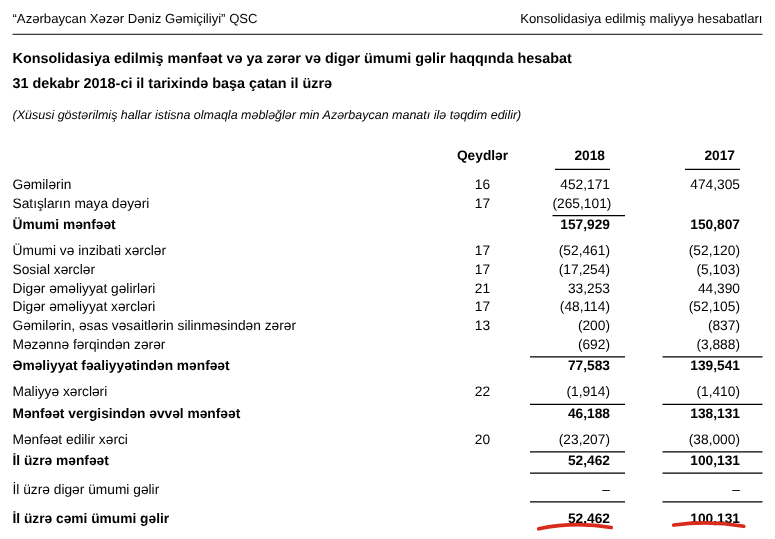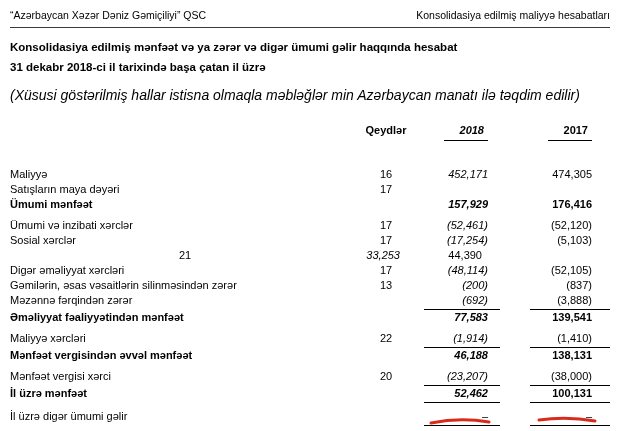--- a/index.html
+++ b/index.html
@@ -5,28 +5,28 @@
   html,body{margin:0;padding:0;background:#fff;}
   .page{
     width:620px;height:431px;position:relative;box-sizing:border-box;
     padding:6px 10px 0 10px;overflow:hidden;background:#fff;color:#000;
     font-family:"Liberation Sans","DejaVu Sans",sans-serif;
   }
   .tophdr{display:flex;justify-content:space-between;align-items:flex-end;
     font-size:10.5px;padding:3px 0 6px 0;border-bottom:1px solid #3a3a3a;}
   .title{font-weight:bold;font-size:11.5px;margin-top:13px;}
   .title2{font-weight:bold;font-size:11.5px;margin-top:8px;}
-  .mnote{font-style:italic;font-size:14px;margin-top:14px;}
+  .mnote{font-style:italic;font-size:10px;margin-top:14px;}
   .tbl{margin-top:20px;}
   .row{display:grid;grid-template-columns:1fr 52px 88px 110px;
     align-items:baseline;min-height:15px;line-height:15px;font-size:11px;}
-  .hdr-row{font-weight:bold;margin-bottom:26px;}
+  .hdr-row{font-weight:bold;margin-bottom:5px;}
   .lbl{white-space:nowrap;}
   .ref{text-align:center;}
-  .v{text-align:right;padding-right:12px;font-style:italic;}
+  .v{text-align:right;padding-right:12px;}
   .v17{text-align:right;padding-right:18px;}
   .bold{font-weight:bold;}
   .gap{margin-top:6px;}
   .ul{border-bottom:1px solid #000;padding-bottom:1px;}
   .v.ul{margin-left:12px;}
   .v17.ul{margin-left:30px;}
   .col-ul{display:inline-block;border-bottom:1px solid #000;
     padding:0 4px 2px 16px;}
   .redmark{position:absolute;pointer-events:none;}
   .redmark svg{display:block;}
@@ -48,53 +48,55 @@
   <div class="tbl">
 
     <div class="row hdr-row">
       <div class="lbl"></div>
       <div class="ref">Qeydlər</div>
       <div class="v"><span class="col-ul">2018</span></div>
       <div class="v17"><span class="col-ul">2017</span></div>
     </div>
 
     <div class="row">
-      <div class="lbl">Maliyyə</div>
+      <div class="lbl">Gəmilərin</div>
       <div class="ref">16</div>
       <div class="v">452,171</div>
       <div class="v17">474,305</div>
     </div>
 
     <div class="row">
       <div class="lbl">Satışların maya dəyəri</div>
       <div class="ref">17</div>
+      <div class="v17 ul">(265,101)</div>
     </div>
 
     <div class="row bold">
       <div class="lbl">Ümumi mənfəət</div>
       <div class="ref"></div>
       <div class="v">157,929</div>
-      <div class="v17">176,416</div>
+      <div class="v17">150,807</div>
     </div>
 
     <div class="row gap">
       <div class="lbl">Ümumi və inzibati xərclər</div>
       <div class="ref">17</div>
       <div class="v">(52,461)</div>
       <div class="v17">(52,120)</div>
     </div>
 
     <div class="row">
       <div class="lbl">Sosial xərclər</div>
       <div class="ref">17</div>
       <div class="v">(17,254)</div>
       <div class="v17">(5,103)</div>
     </div>
 
     <div class="row">
+      <div class="lbl">Digər əməliyyat gəlirləri</div>
       <div class="ref">21</div>
       <div class="v">33,253</div>
       <div class="v17">44,390</div>
     </div>
 
     <div class="row">
       <div class="lbl">Digər əməliyyat xərcləri</div>
       <div class="ref">17</div>
       <div class="v">(48,114)</div>
       <div class="v17">(52,105)</div>
@@ -129,21 +131,21 @@
     </div>
 
     <div class="row bold">
       <div class="lbl">Mənfəət vergisindən əvvəl mənfəət</div>
       <div class="ref"></div>
       <div class="v">46,188</div>
       <div class="v17">138,131</div>
     </div>
 
     <div class="row gap">
-      <div class="lbl">Mənfəət vergisi xərci</div>
+      <div class="lbl">Mənfəət edilir xərci</div>
       <div class="ref">20</div>
       <div class="v ul">(23,207)</div>
       <div class="v17 ul">(38,000)</div>
     </div>
 
     <div class="row bold">
       <div class="lbl">İl üzrə mənfəət</div>
       <div class="ref"></div>
       <div class="v ul">52,462</div>
       <div class="v17 ul">100,131</div>

